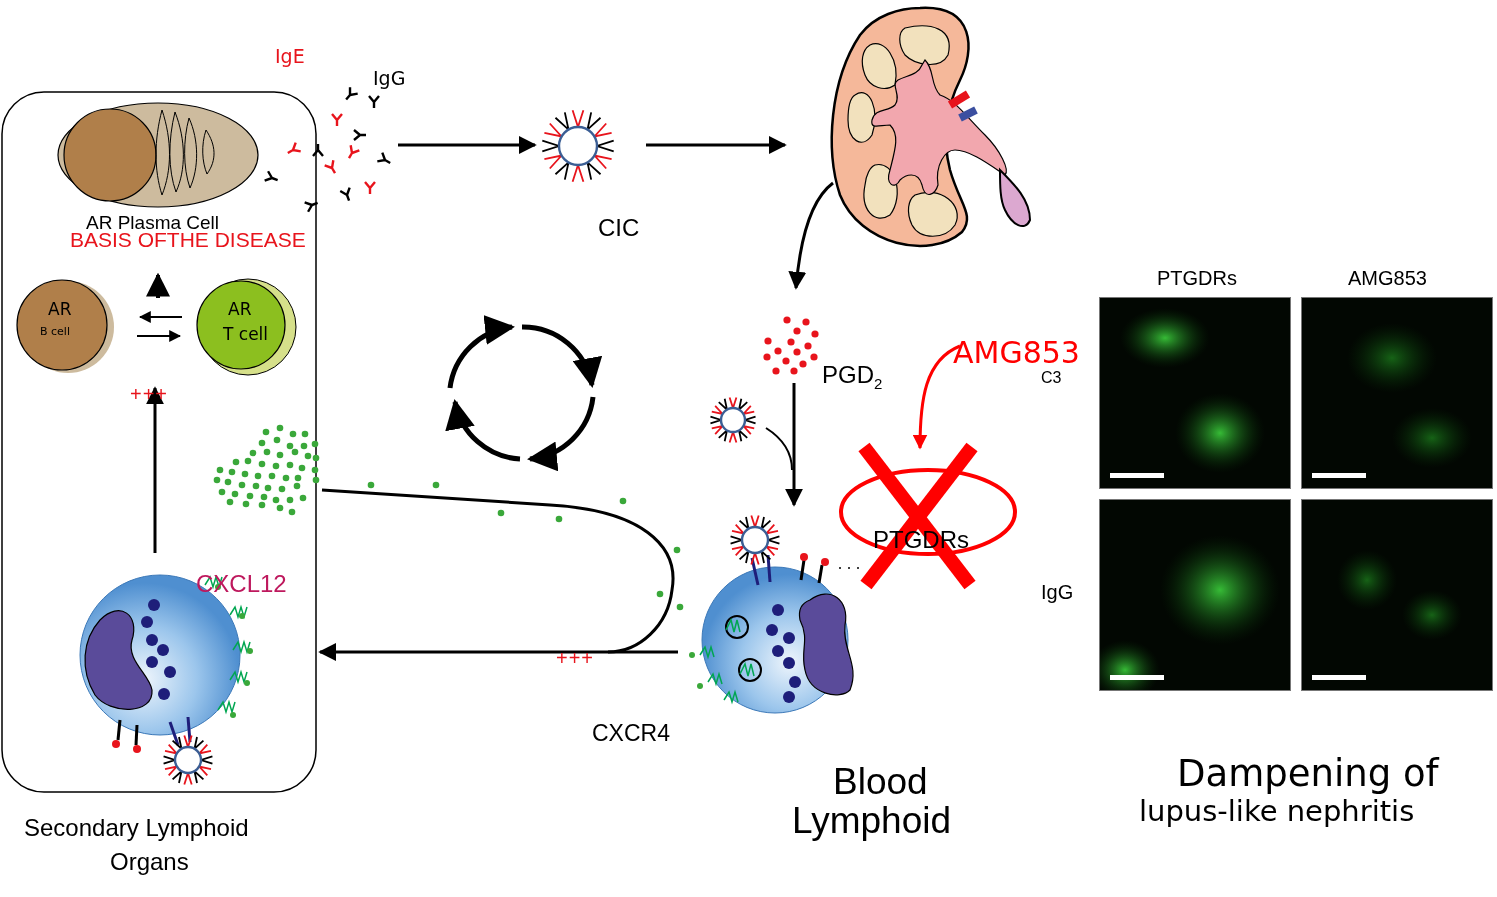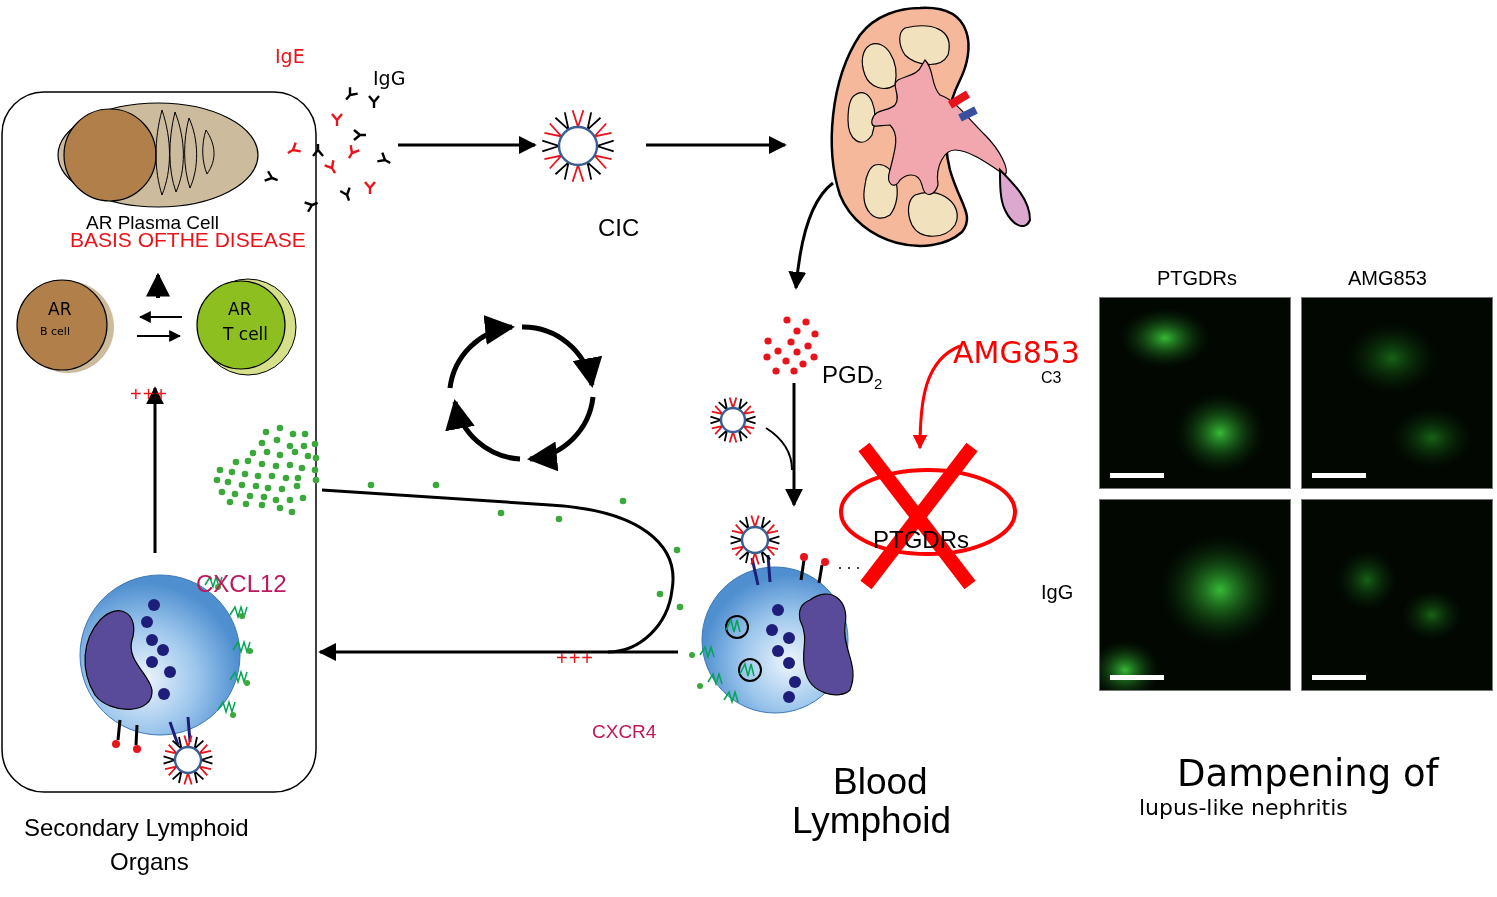--- a/index.html
+++ b/index.html
@@ -390,21 +390,21 @@
 <div class="lbl" style="left:110px;top:850px;font-size:24px;">Organs</div>
 
 <div class="lbl" style="left:598px;top:216px;font-size:24px;text-align:center;">CIC</div>
 
 <div class="lbl" style="left:822px;top:363px;font-size:24px;"><span>PGD</span><sub style="font-size:15px;">2</sub></div>
 
 <div class="lbl bold" style="left:953px;top:310px;font-size:30px;color:#ff0000;font-family:'DejaVu Sans',sans-serif;">AMG853</div>
 <div class="lbl bold" style="left:873px;top:500px;font-size:24px;color:#000;">PTGDRs</div>
 
 <div class="lbl bold" style="left:556px;top:620px;font-size:20px;color:#e8141c;letter-spacing:1px;">+++</div>
-<div class="lbl bold" style="left:592px;top:694px;font-size:19px;color:#be185d;">CXCR4</div>
+<div class="lbl bold" style="left:592px;top:694px;font-size:23px;color:#000000;">CXCR4</div>
 
 <div class="lbl bold" style="left:833px;top:735px;font-size:37px;">Blood</div>
 <div class="lbl bold" style="left:792px;top:774px;font-size:37px;">Lymphoid</div>
 
 <div class="lbl" style="left:1157px;top:268px;font-size:20px;">PTGDRs</div>
 <div class="lbl" style="left:1348px;top:268px;font-size:20px;">AMG853</div>
 <div class="lbl" style="left:1041px;top:362px;font-size:16px;margin-top:8px;">C3</div>
 <div class="lbl" style="left:1041px;top:582px;font-size:20px;">IgG</div>
 
 <div class="img-panel" style="left:1099px;top:297px;">
@@ -430,13 +430,13 @@
 </div>
 <div class="img-panel" style="left:1301px;top:499px;">
   <svg width="190" height="190">
     <ellipse cx="65" cy="80" rx="30" ry="30" fill="url(#glow2)"></ellipse>
     <ellipse cx="130" cy="115" rx="30" ry="25" fill="url(#glow2)"></ellipse>
   </svg>
   <div class="scalebar"></div>
 </div>
 
 <div class="lbl bold" style="left:1177px;top:727px;font-size:37px;font-family:'DejaVu Sans',sans-serif;">Dampening of</div>
-<div class="lbl bold" style="left:1139px;top:769px;font-size:22px;font-family:'DejaVu Sans',sans-serif;">lupus-like nephritis</div>
+<div class="lbl bold" style="left:1139px;top:769px;font-size:29px;font-family:'DejaVu Sans',sans-serif;">lupus-like nephritis</div>
 
 </body></html>

